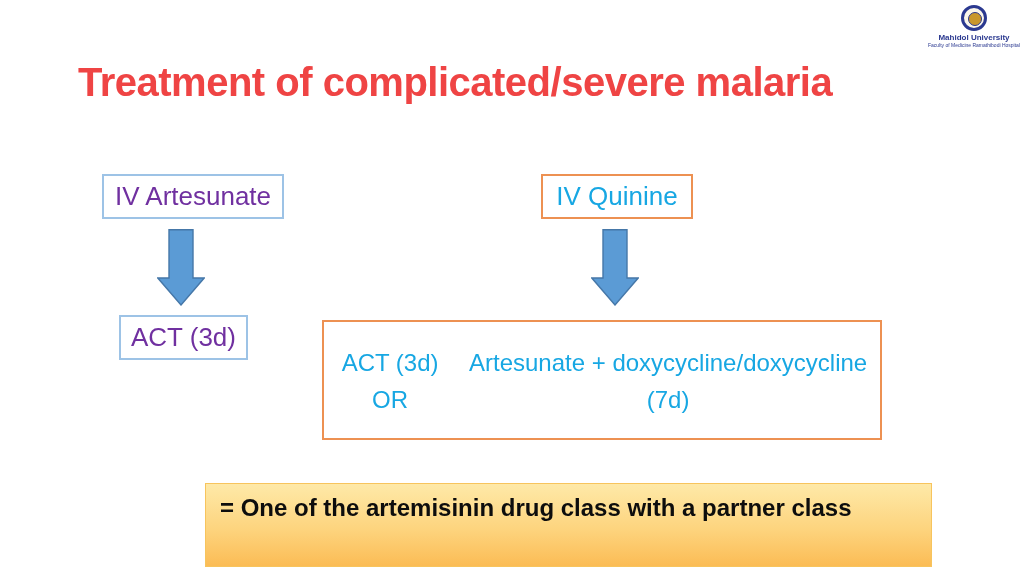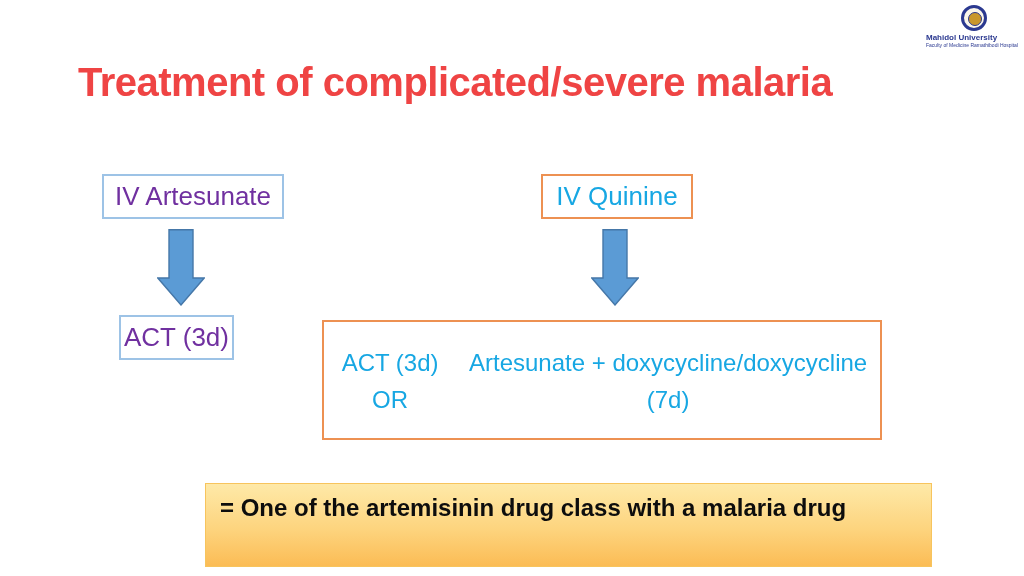--- a/index.html
+++ b/index.html
@@ -7,41 +7,41 @@
   .slide{
     position:relative;width:1024px;height:576px;background:#ffffff;
     font-family:"Liberation Sans","DejaVu Sans",sans-serif;overflow:hidden;
   }
   .title{
     position:absolute;left:78px;top:60px;width:860px;
     font-size:40px;font-weight:bold;color:#ef4444;
     white-space:nowrap;letter-spacing:-0.5px;
   }
   
-  .logo{position:absolute;left:926px;top:5px;width:96px;text-align:left;}
+  .logo{position:absolute;left:926px;top:5px;width:96px;text-align:center;}
   .emblem{
     width:26px;height:26px;border-radius:50%;margin:0 auto 2px auto;
     border:3px solid #2B3990;background:#faf6ea;position:relative;
   }
   .emblem::before{
     content:"";position:absolute;left:4px;top:4px;width:12px;height:12px;
     border-radius:50%;background:#C9972B;border:1px solid #2B3990;
   }
   .logo-univ{font-size:8px;font-weight:bold;color:#2B3990;line-height:9px;}
   .logo-fac{font-size:5px;color:#2B3990;line-height:6px;}
   
   .fbox{
     position:absolute;display:flex;align-items:center;justify-content:center;
     background:#ffffff;font-size:26px;
   }
   .blue-border{border:2px solid #9DC3E6;color:#7030A0;}
   .orange-border{border:2px solid #ED9152;color:#17A7E3;}
   .box-artesunate{left:102px;top:174px;width:182px;height:45px;}
   .box-quinine{left:541px;top:174px;width:152px;height:45px;}
-  .box-act{left:119px;top:315px;width:115px;height:45px;}
+  .box-act{left:119px;top:315px;width:129px;height:45px;}
   .box-options{
     left:322px;top:320px;width:560px;height:120px;
     flex-direction:row;font-size:24px;line-height:37px;padding-top:2px;
     text-align:center;
   }
   .arrow{position:absolute;width:48px;height:77px;}
   .arrow-1{left:157px;top:229px;}
   .arrow-2{left:591px;top:229px;}
   
   .note{
@@ -84,16 +84,16 @@
   <div class="fbox blue-border box-act">
     <span>ACT (3d)</span>
   </div>
 
   <div class="fbox orange-border box-options">
     <div>ACT (3d) OR</div>
     <div>Artesunate + doxycycline/doxycycline (7d)</div>
   </div>
 
   <div class="note">
-    <div>= One of the artemisinin drug class with a malaria drug</div>
+    <div>= One of the artemisinin drug class with a partner class</div>
   </div>
 
 </div>
 
 </body></html>

